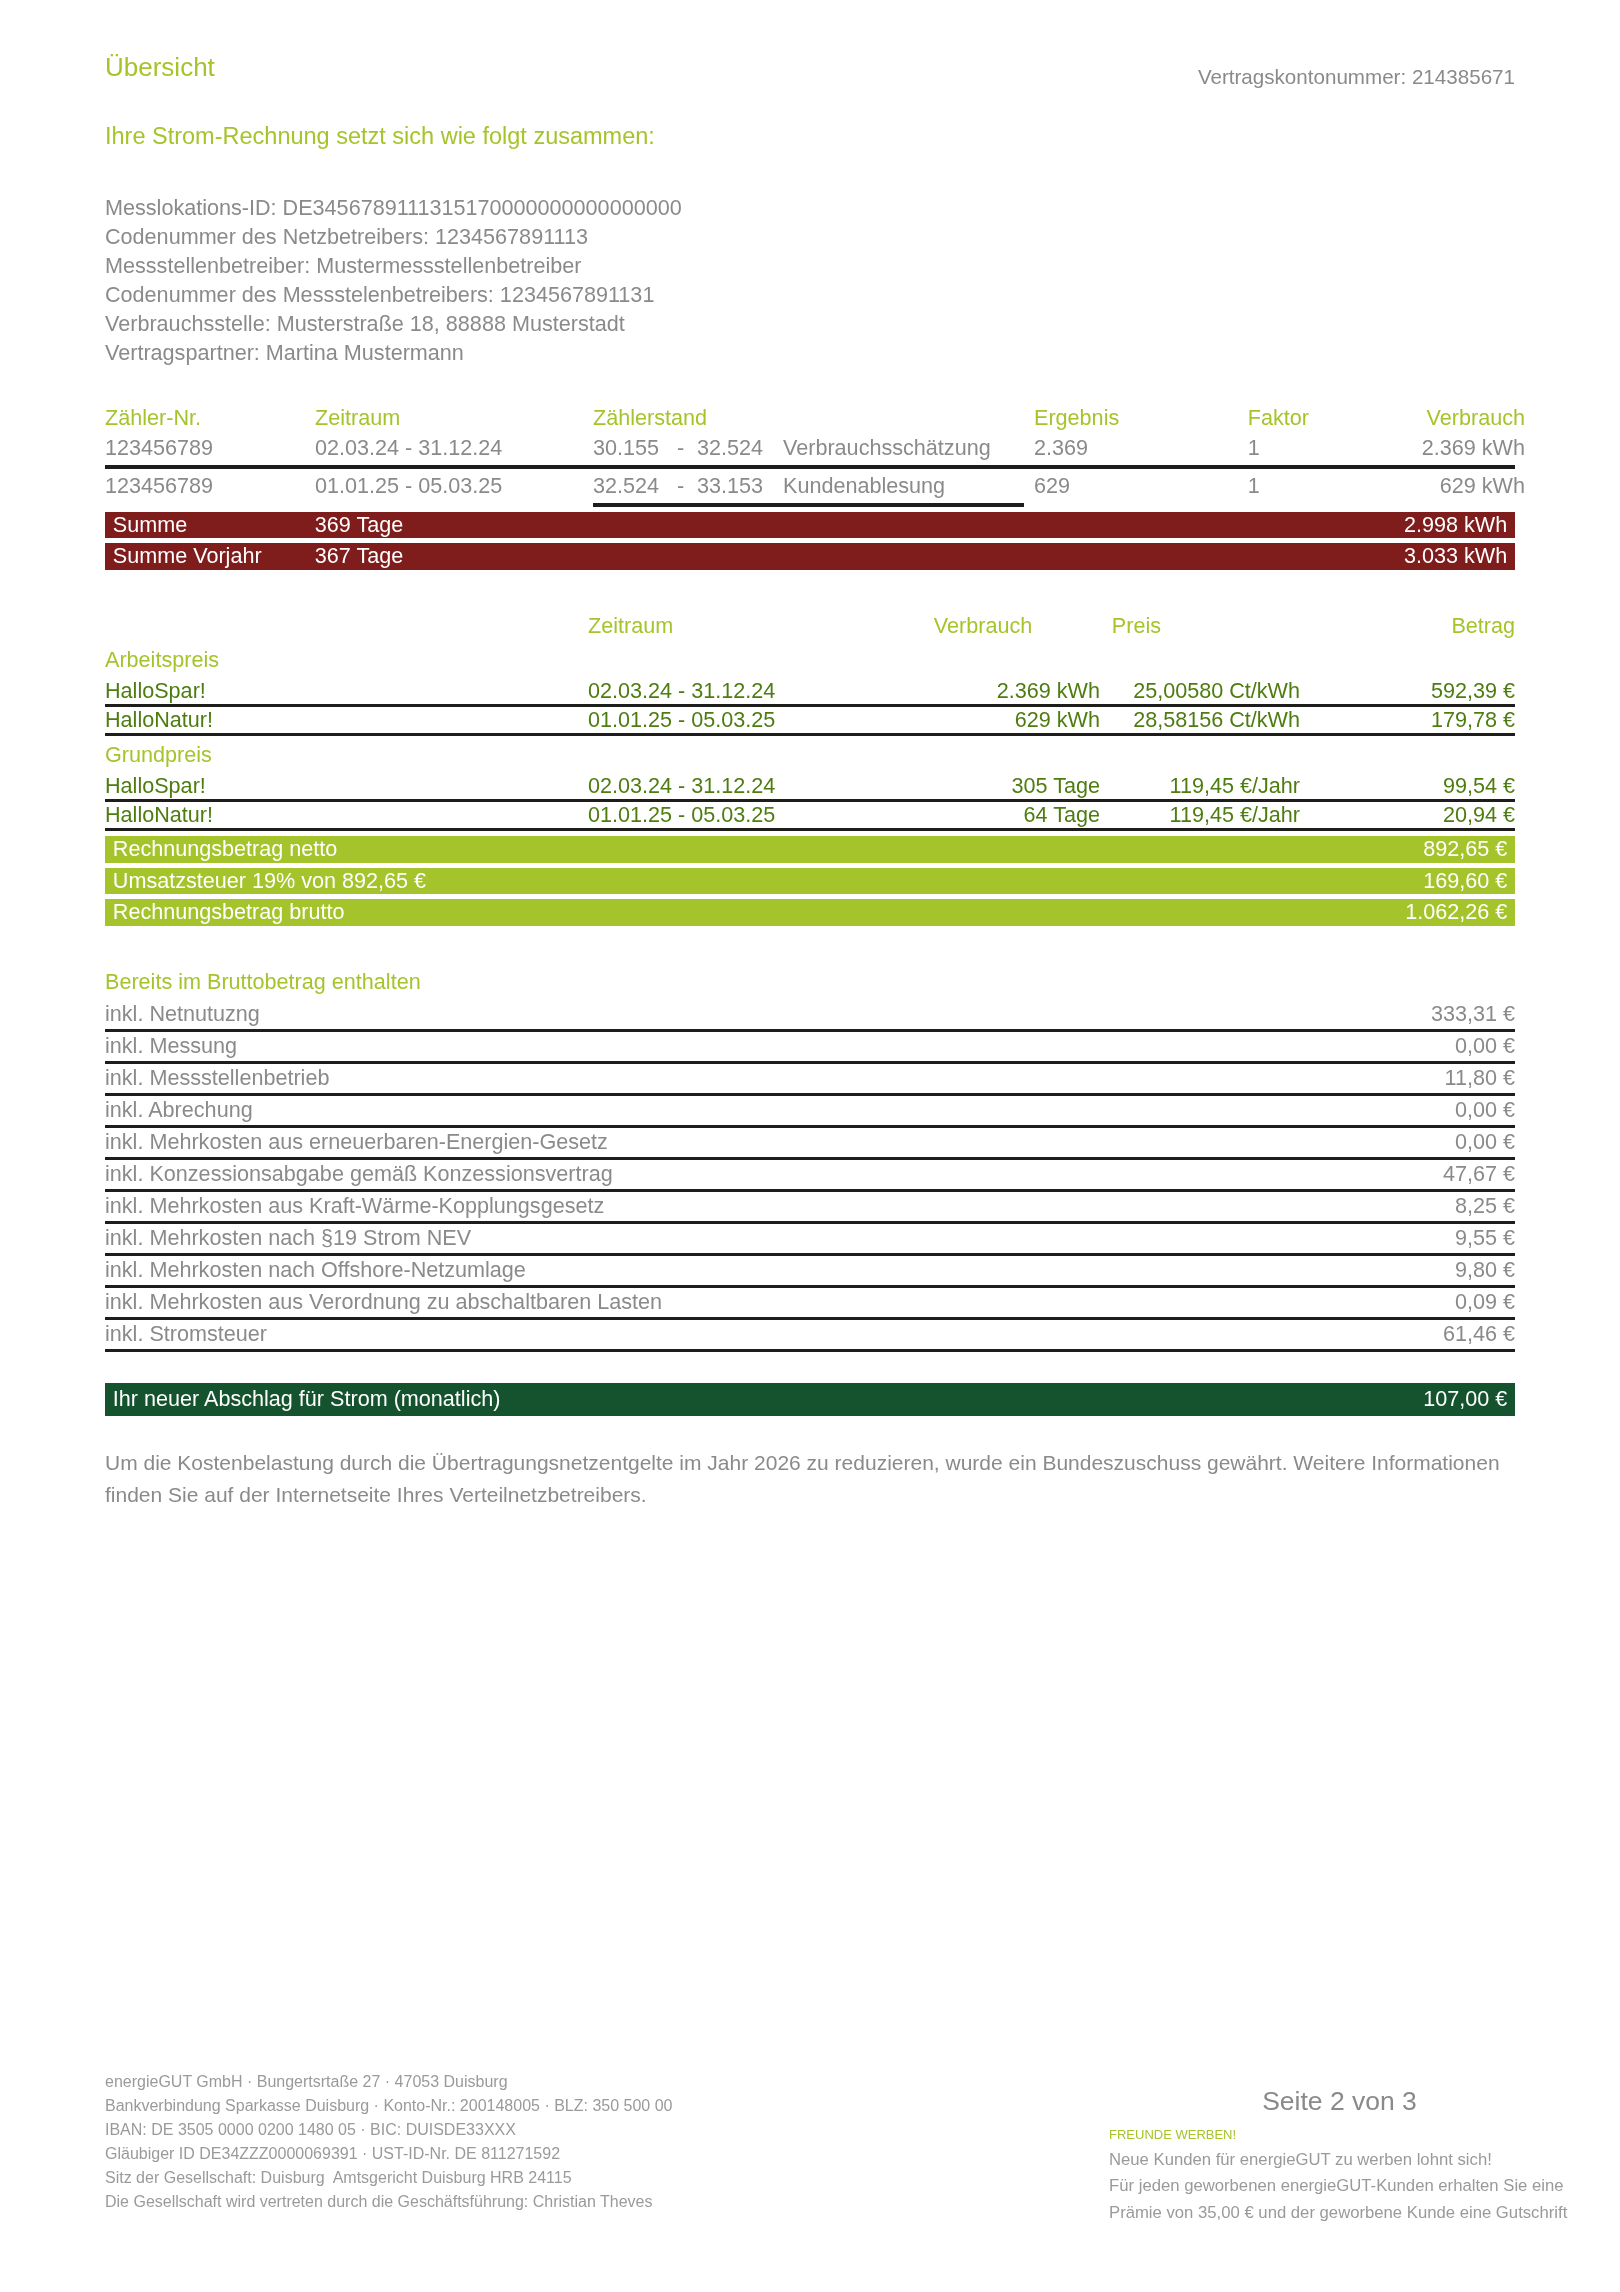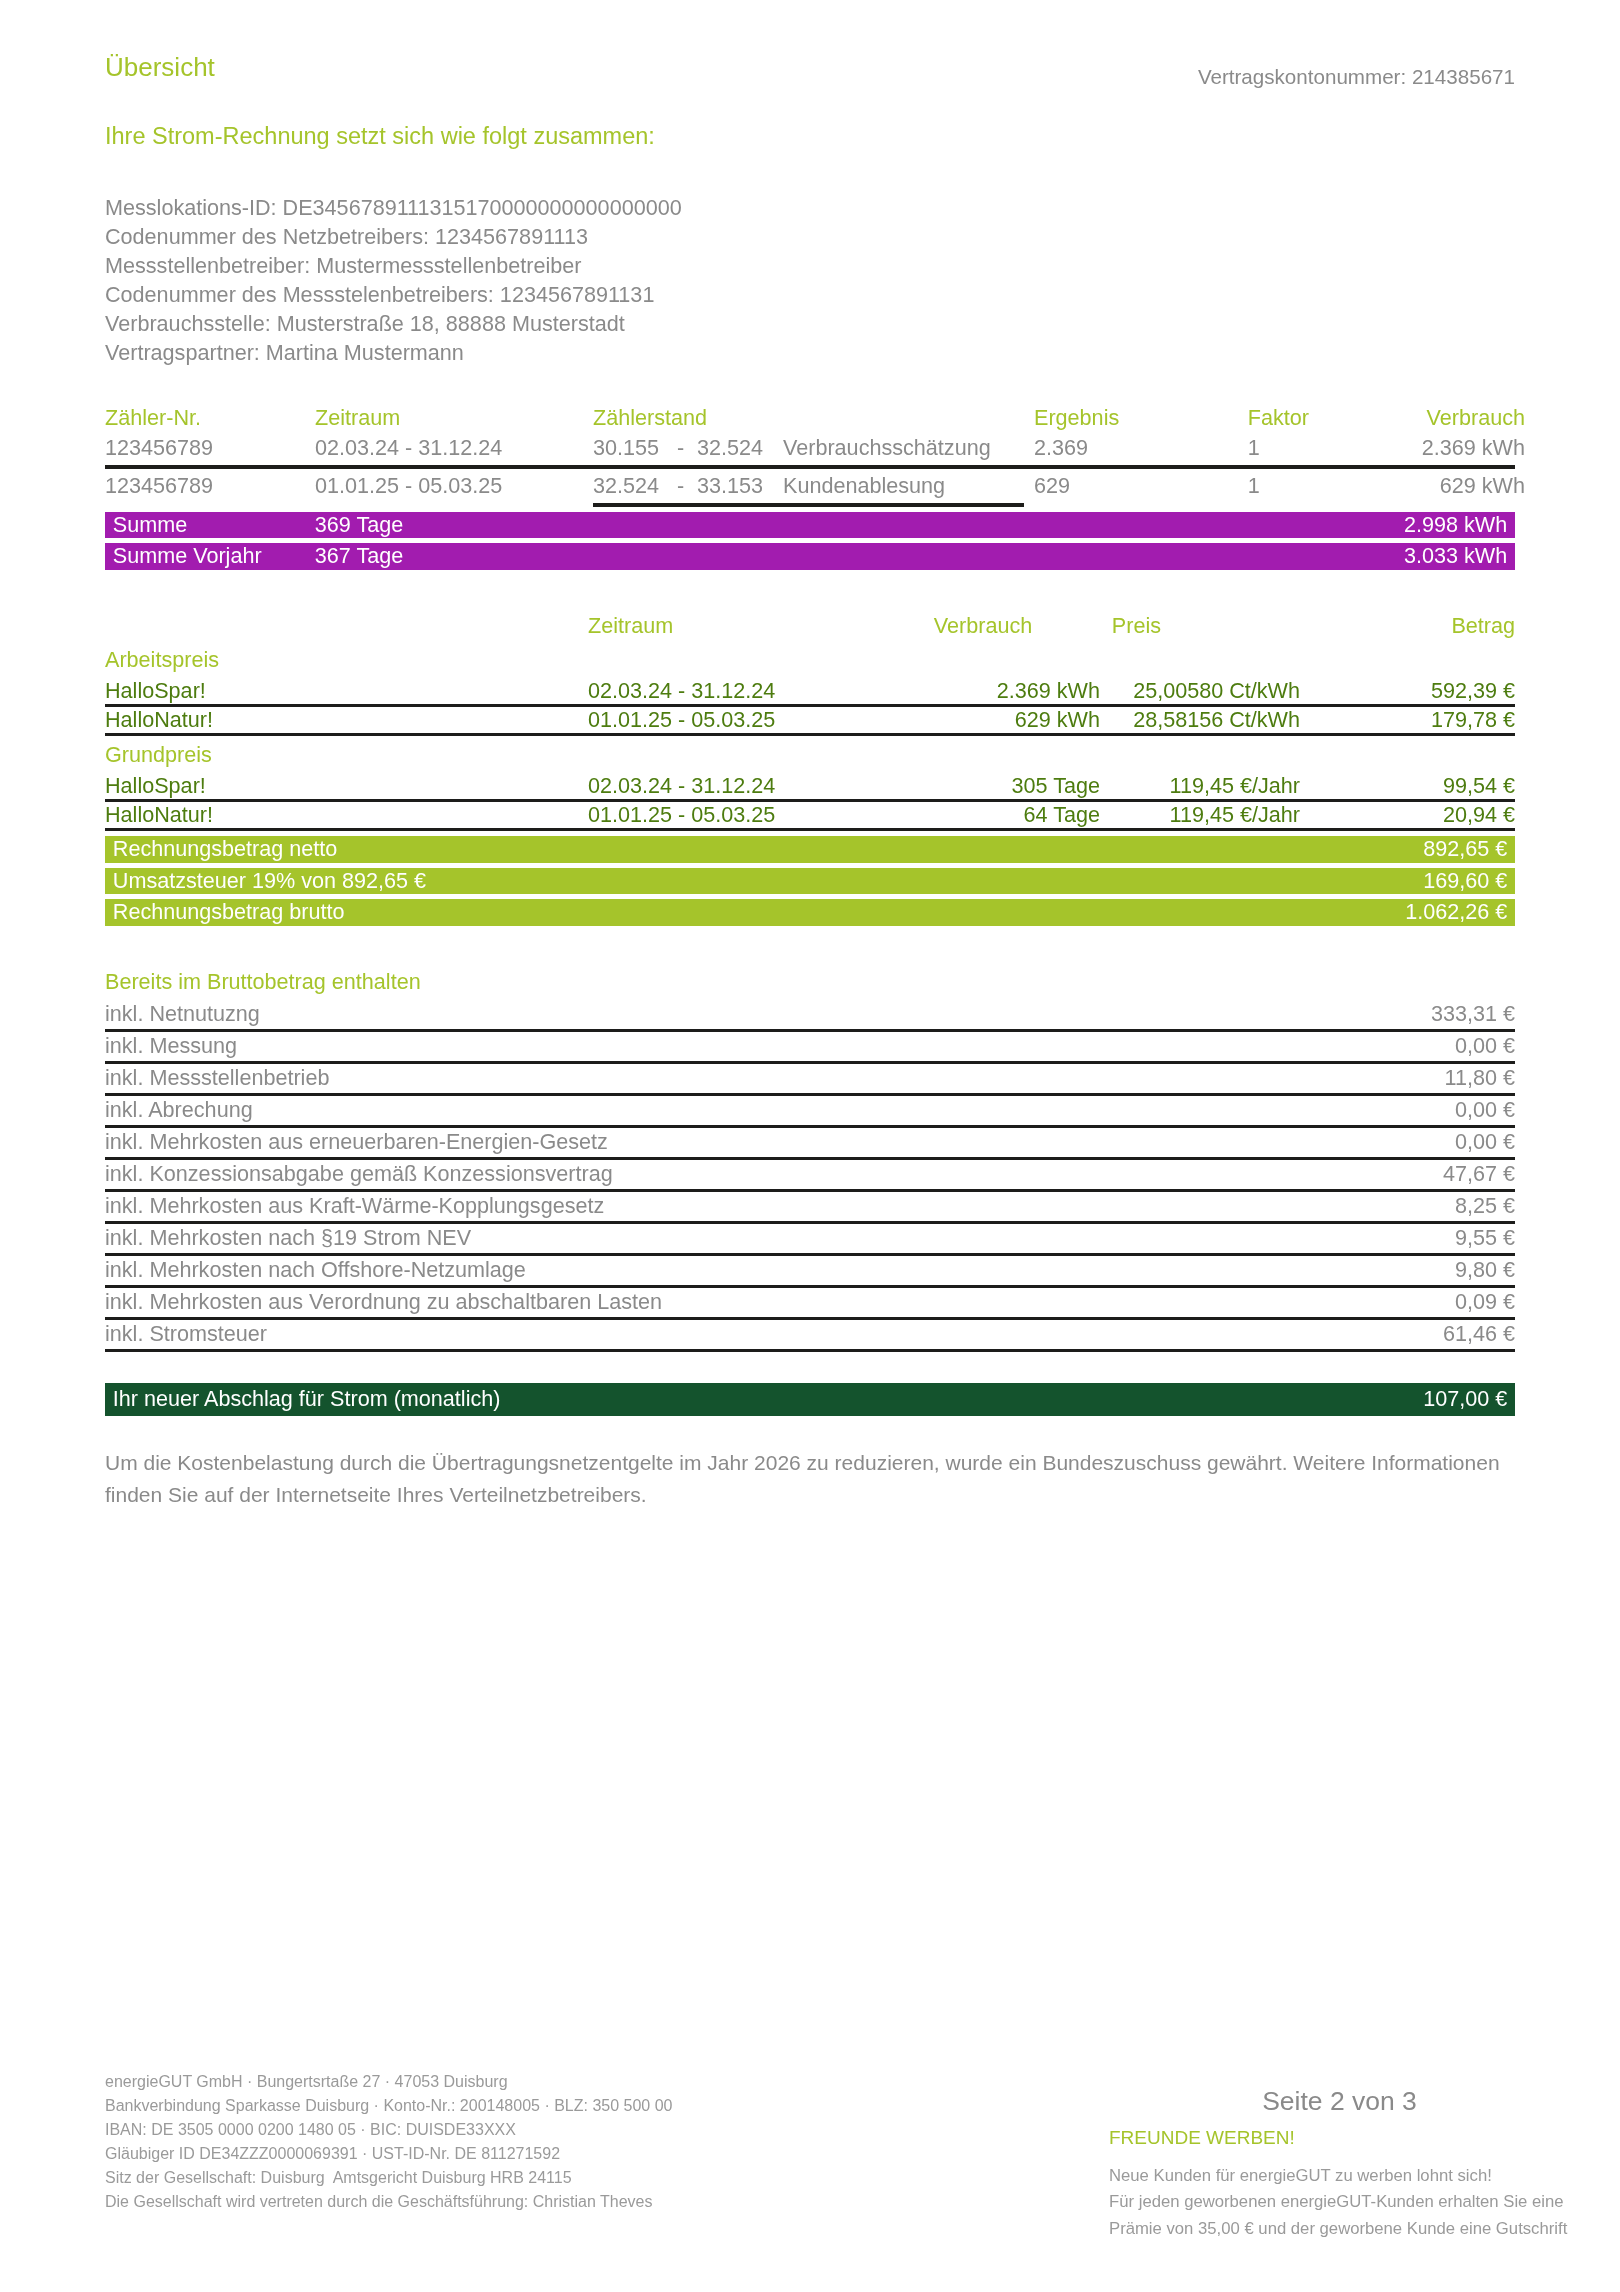--- a/index.html
+++ b/index.html
@@ -22,21 +22,21 @@
   .t1-head { height:31px; color:#a5c42b; }
   .t1-row { height:30px; color:#8a8a8a; }
   .t1-line-full { height:3.9px; background:#1d1d1b; margin-top:2px; margin-bottom:2px; }
   .t1-line-part { height:3.9px; background:#1d1d1b; margin-left:488px; width:431px; margin-top:2px; margin-bottom:2px; }
   .cell-r { text-align:right; }
   .cell-ind { padding-left:7.8px; }
   .rd-from { display:inline-block; width:71px; }
   .rd-dash { display:inline-block; width:33px; text-align:center; }
   .rd-to   { display:inline-block; width:86px; }
 
-  .bar { background:#a21caf; color:#ffffff; height:26.5px; margin-top:4.9px;
+  .bar { background:#7f1d1d; color:#ffffff; height:26.5px; margin-top:4.9px;
          display:grid; grid-template-columns:202px 278px 1fr; align-items:center;
          padding:0 7.8px; font-size:21.6px; }
   .bar .cell-r { text-align:right; }
 
   
   .t2 { margin-top:41px; font-size:21.6px; }
   .t2-grid { display:grid; grid-template-columns:483px 278px 234px 200px 215px; align-items:center; }
   .t2-head { height:31px; color:#a5c42b; }
   .t2-head .c-verbrauch { text-align:center; }
   .t2-head .c-preis { padding-left:11.8px; }
@@ -58,21 +58,21 @@
                   display:flex; justify-content:space-between; align-items:center;
                   padding:0 7.8px; font-size:21.6px; }
 
   .notice { margin-top:31px; font-size:21px; line-height:32px; color:#8a8a8a; width:1410px; }
 
   
   .footer-left { position:absolute; left:105px; top:2070px; font-size:16px;
                  line-height:24px; color:#9a9a9a; }
   .footer-right { position:absolute; left:1109px; top:2086px; width:461px; }
   .page-num { font-size:26.5px; color:#8a8a8a; text-align:center; margin-bottom:9.8px; }
-  .promo-title { color:#a5c42b; font-size:19px; margin-bottom:14px; }
+  .promo-title { color:#a5c42b; font-size:13px; margin-bottom:5px; }
   .promo-line { font-size:16.7px; line-height:26.5px; color:#9a9a9a; }
 </style>
 </head>
 <body>
 
 <div class="page">
 
   <div class="contract-no">Vertragskontonummer: 214385671</div>
 
   <div class="content">

